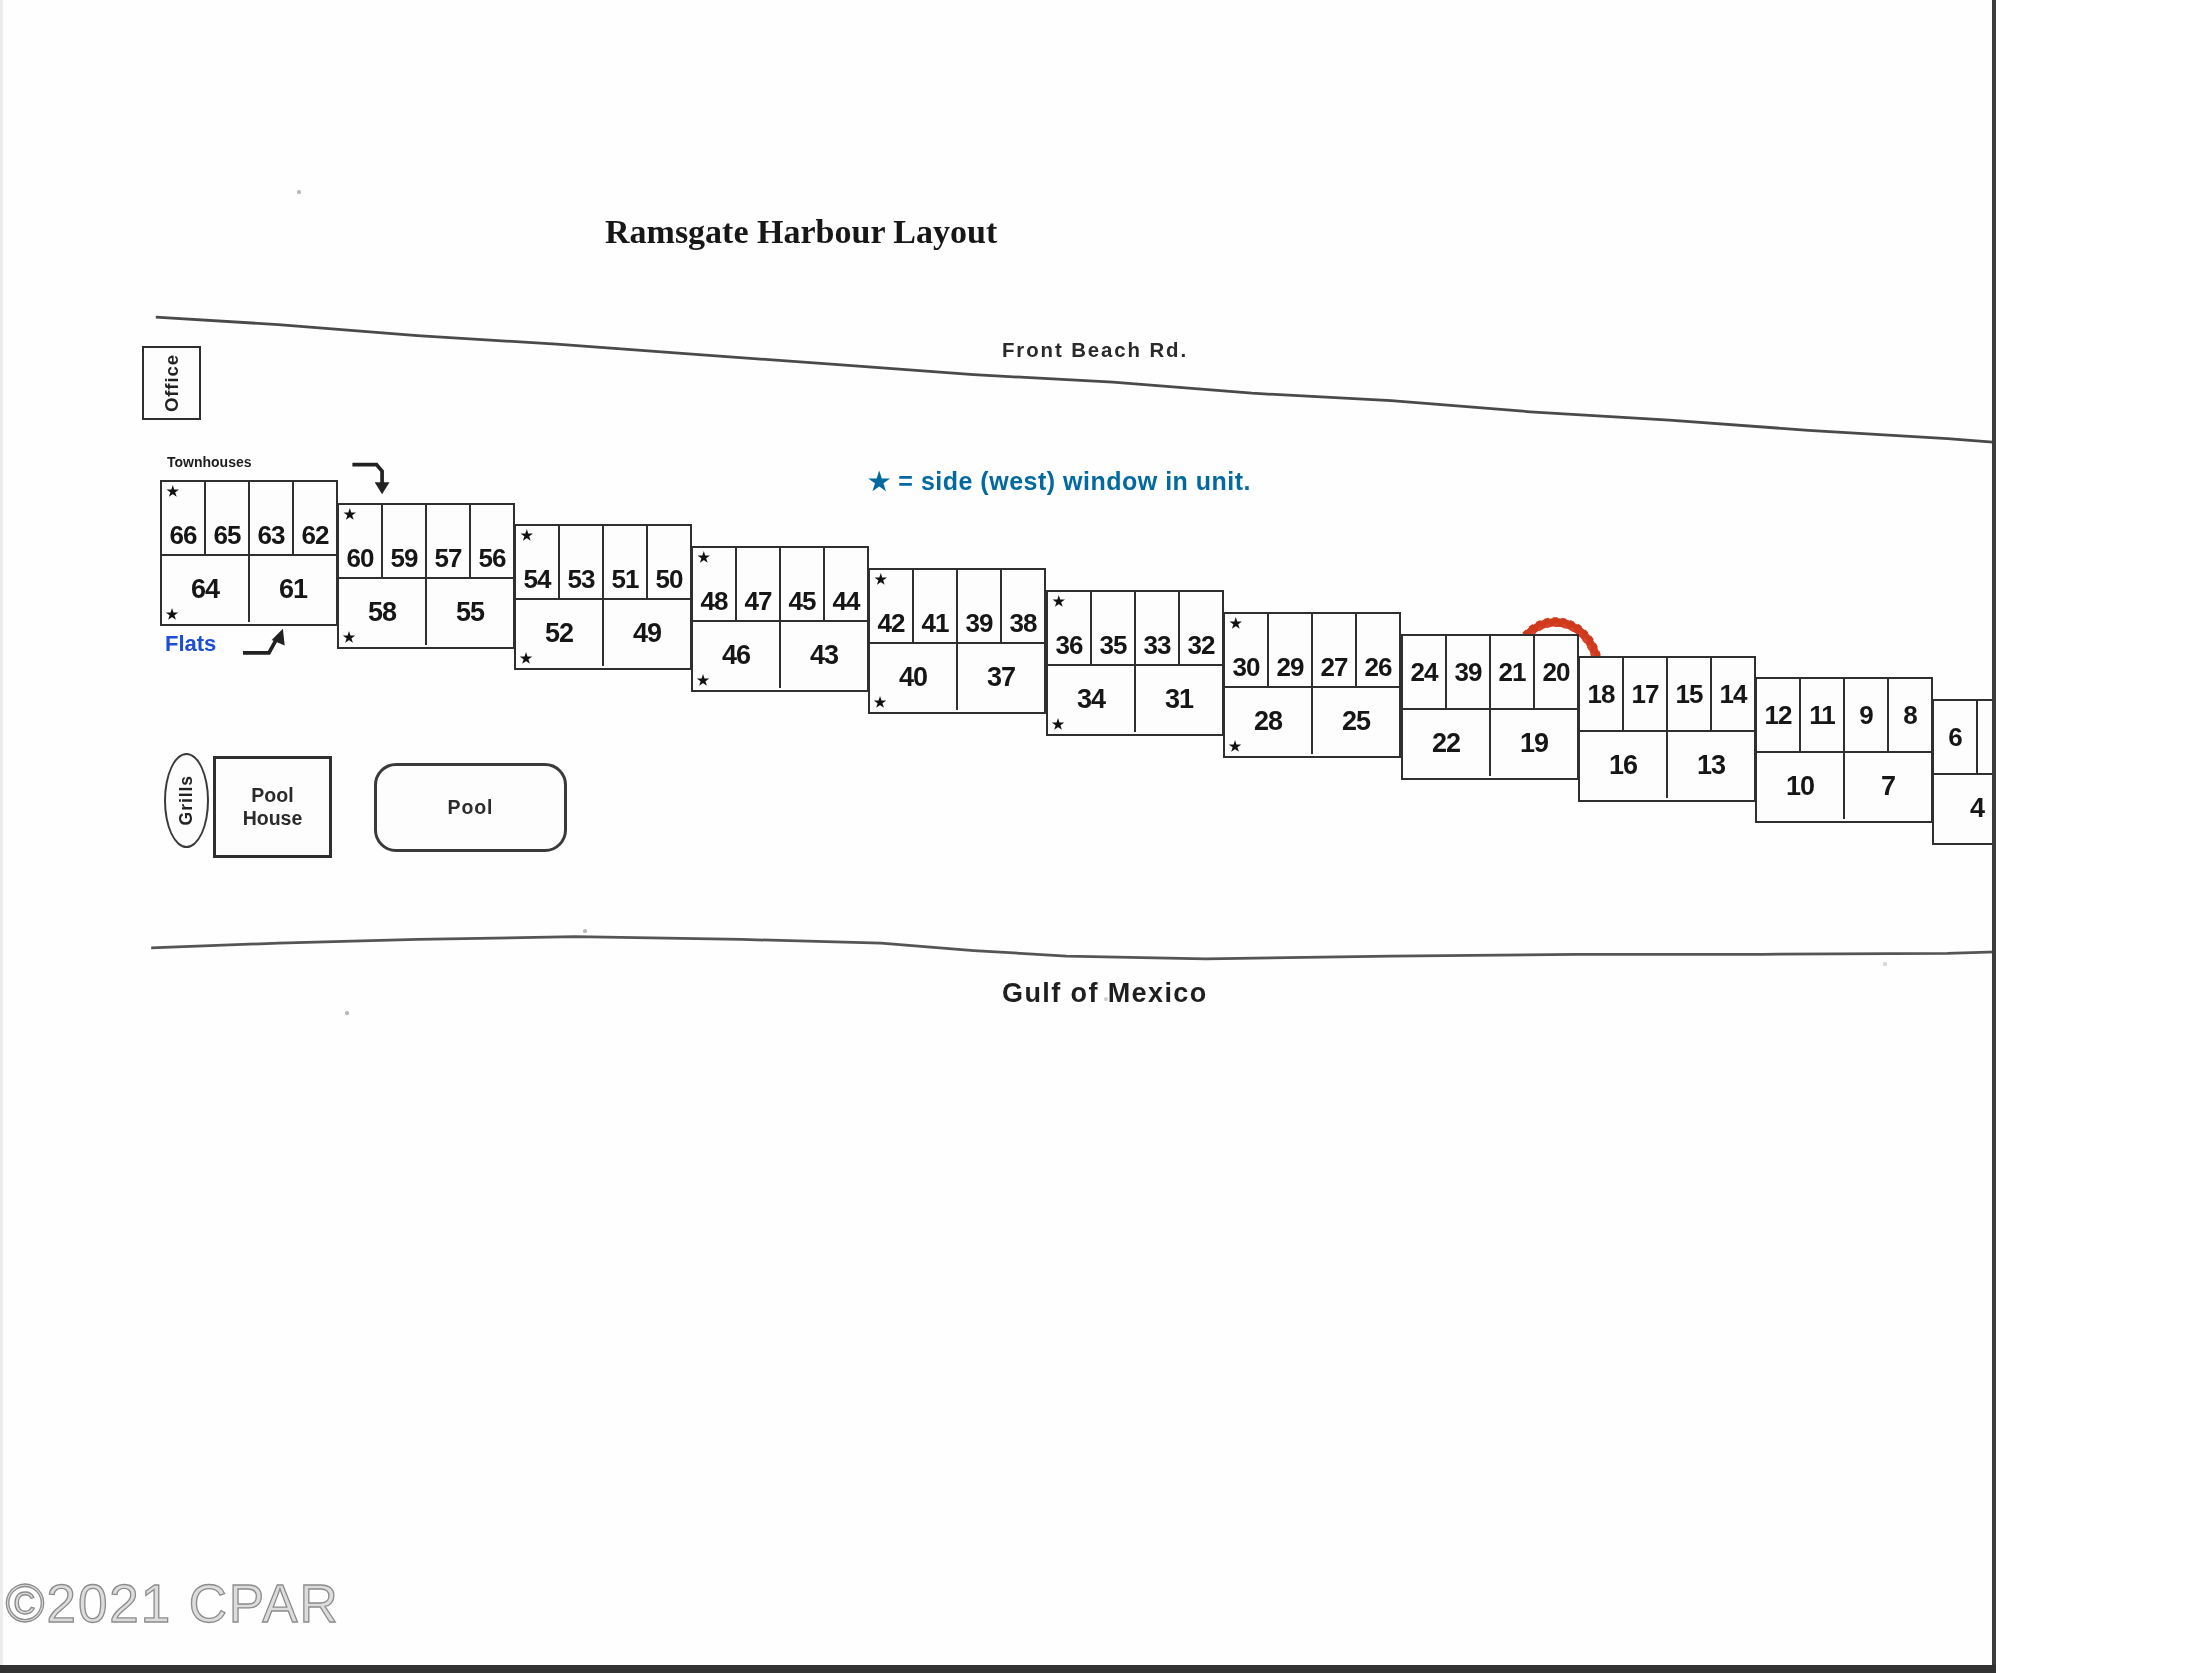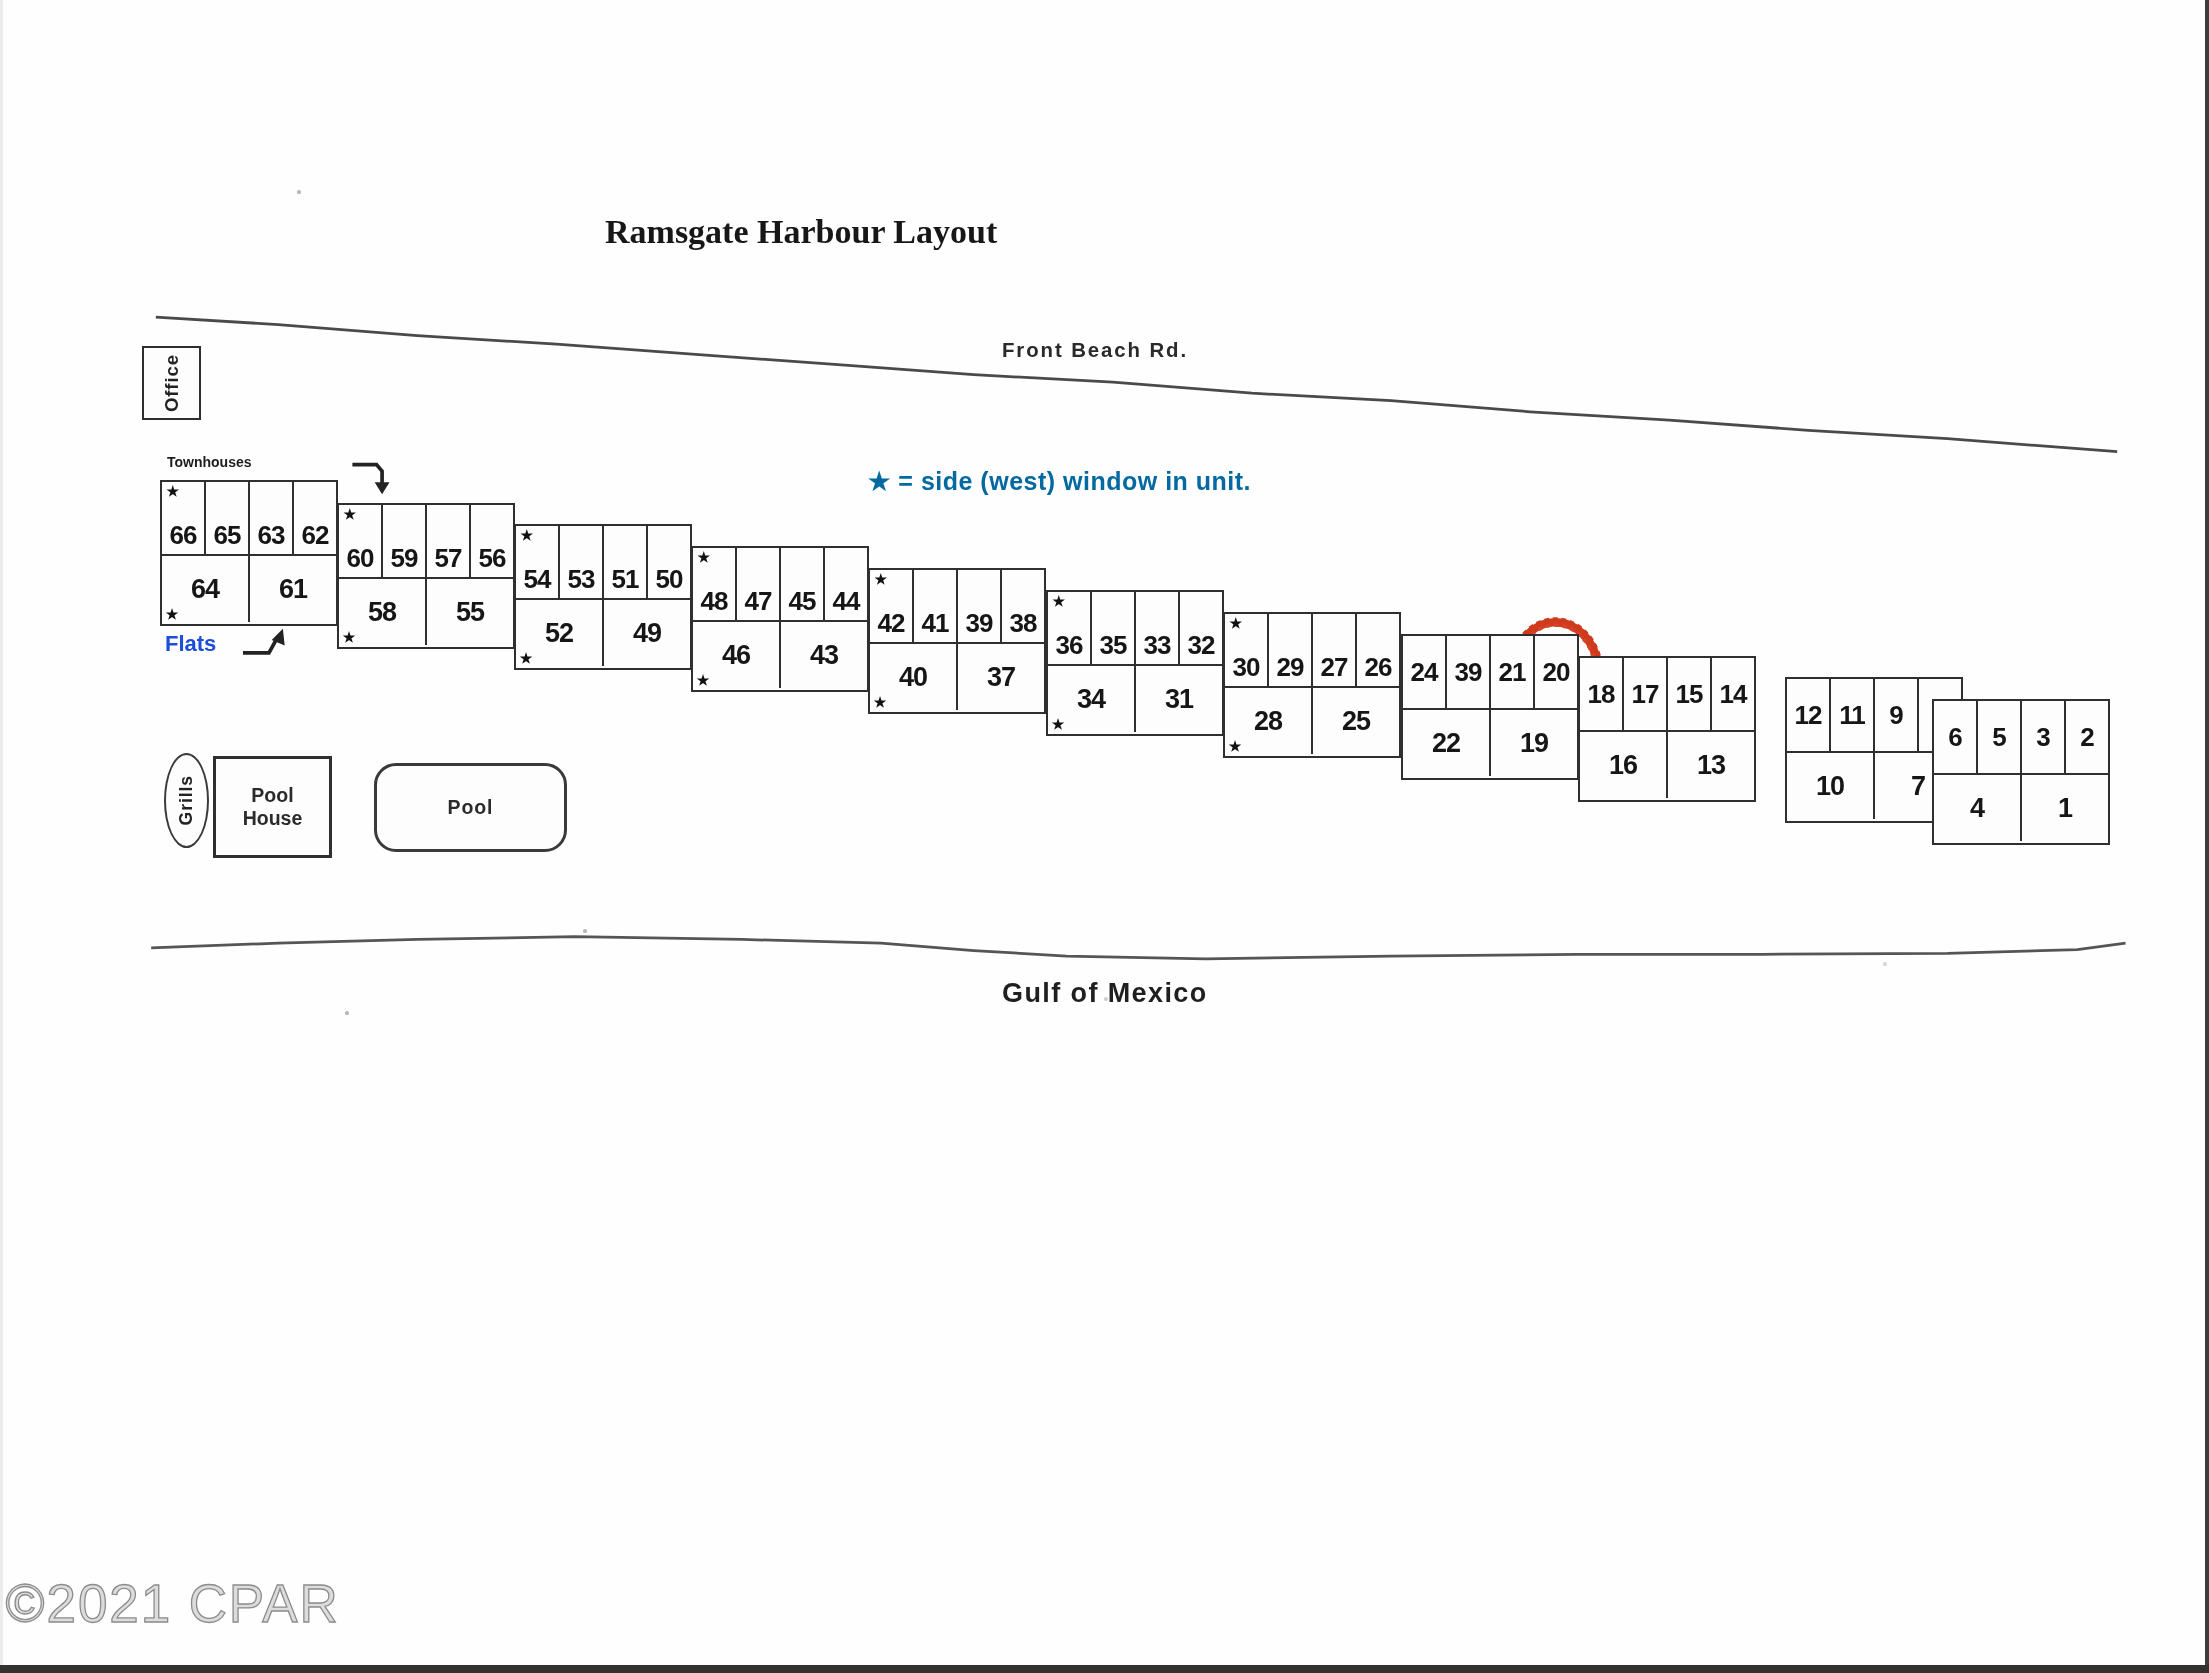--- a/index.html
+++ b/index.html
@@ -1,17 +1,17 @@
 <!DOCTYPE html>
 <html style="font-size:15px"><head>
 <meta charset="utf-8">
 <style>
   html,body{margin:0;padding:0;background:#ffffff;}
   .canvas{
-    position:relative; width:2209px; height:1673px; overflow:hidden;
+    position:relative; width:1996px; height:1673px; overflow:hidden;
     background:#fefefe; font-family:"Liberation Sans", sans-serif; color:#1c1c1c;
   }
   .abs{position:absolute;}
   
   .edge-bottom{left:0; bottom:0; width:100%; height:8.3px; background:#323232;}
   .edge-right{right:0; top:0; width:3.7px; height:100%; background:#3c3c3c;}
   .edge-left{left:0; top:0; width:2.8px; height:100%; background:#ececec;}
   .speck{width:3.7px;height:3.7px;border-radius:50%;background:#9a9a9a;opacity:.7;}
 
   .title{
@@ -217,21 +217,21 @@
           <div class="tcell">18</div>
           <div class="tcell">17</div>
           <div class="tcell">15</div>
           <div class="tcell">14</div>
         </div>
         <div class="brow">
           <div class="bcell">16</div>
           <div class="bcell">13</div>
         </div>
       </div>
-      <div class="block" style="left: 1755px; top: 677px; margin-left: 30px;">
+      <div class="block" style="left: 1755px; top: 677px;">
         <div class="trow">
           <div class="tcell">12</div>
           <div class="tcell">11</div>
           <div class="tcell">9</div>
           <div class="tcell">8</div>
         </div>
         <div class="brow">
           <div class="bcell">10</div>
           <div class="bcell">7</div>
         </div>

